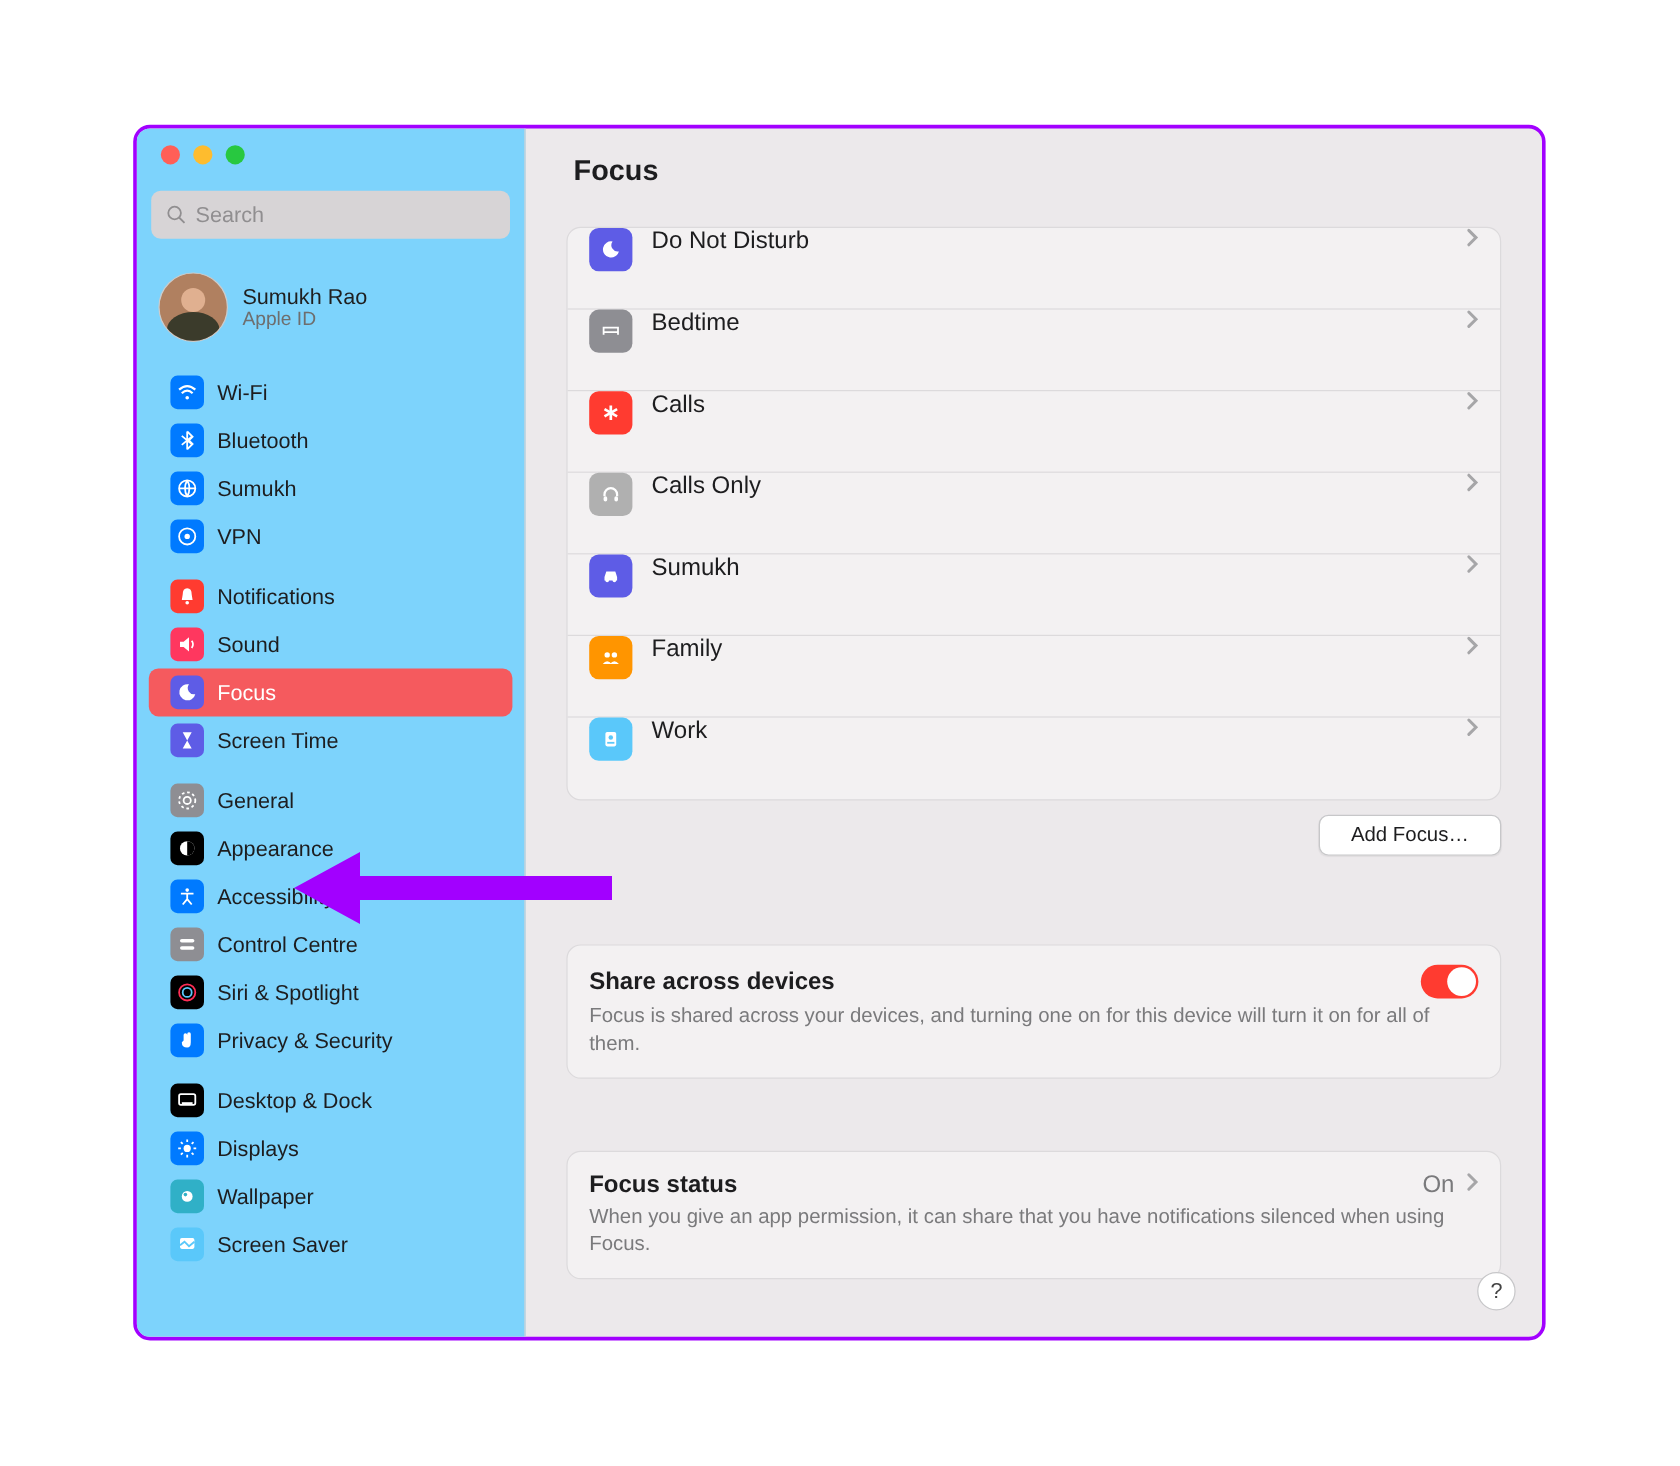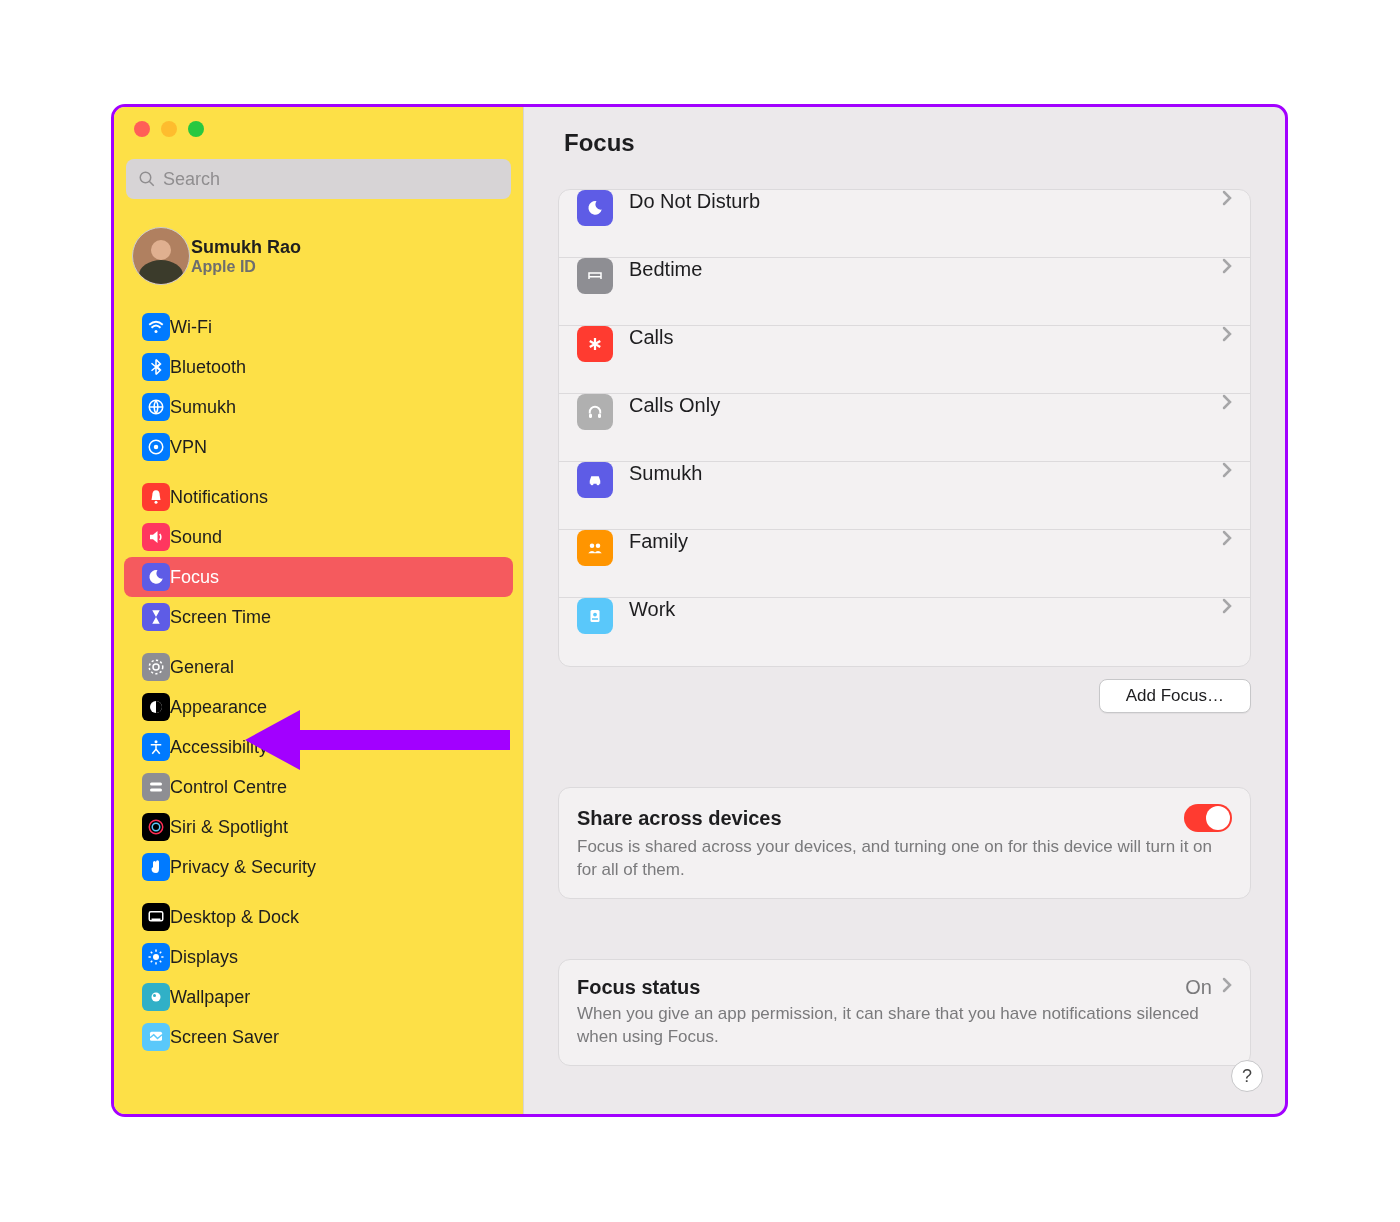--- a/index.html
+++ b/index.html
@@ -1,31 +1,31 @@
 <!DOCTYPE html>
 <html><head>
 <meta charset="utf-8">
 <style>
 * { box-sizing: border-box; margin: 0; padding: 0; font-family: -apple-system, BlinkMacSystemFont, "Segoe UI", Helvetica, Arial, sans-serif; }
 body { width: 1400px; height: 1222px; background: #fff; overflow: hidden; position: relative; }
 .window { position: absolute; left: 111px; top: 104px; width: 1177px; height: 1013px; border: 3px solid #a200ff; border-radius: 14px; background: #ece9eb; display: flex; overflow: hidden; }
-.sidebar { width: 410px; background: #fde047; display: flex; flex-direction: column; padding-top: 14px; flex-shrink: 0; border-right: 1px solid #d5d3d5; }
+.sidebar { width: 324px; background: #7dd3fc; display: flex; flex-direction: column; padding-top: 14px; flex-shrink: 0; border-right: 1px solid #d5d3d5; }
 .traffic { display: flex; gap: 11px; padding-left: 20px; padding-bottom: 22px; }
 .dot { width: 16px; height: 16px; border-radius: 50%; }
 .dot.red { background: #ff5f57; } .dot.yel { background: #febc2e; } .dot.grn { background: #28c840; }
 .search { margin: 0 12px 14px 12px; background: #d7d4d6; border-radius: 8px; height: 40px; display: flex; align-items: center; padding: 0 12px; color: #908e90; font-size: 18px; }
 .search svg { margin-right: 7px; }
-.user { display: flex; align-items: center; padding: 14px 18px 18px 18px; gap: 1px; font-weight: bold; }
+.user { display: flex; align-items: center; padding: 14px 18px 18px 18px; gap: 12px; }
 .avatar { width: 58px; height: 58px; border-radius: 50%; background: #b08060; display: flex; align-items: center; justify-content: center; overflow: hidden; position: relative; border: 1px solid #ccc; }
 .avatar .head { position:absolute; top:12px; left:50%; transform:translateX(-50%); width:20px; height:20px; border-radius:50%; background:#e0b090; }
 .avatar .body { position:absolute; bottom:-6px; left:50%; transform:translateX(-50%); width:44px; height:30px; border-radius:50% 50% 0 0; background:#3b3b2b; }
 .uname { font-size: 18px; color: #1f1f1f; }
 .usub { font-size: 16px; color: #6e6e6e; }
 .group { padding: 4px 0 6px 0; }
-.item { display: flex; align-items: center; height: 40px; padding: 0 12px 0 18px; font-size: 18px; color: #1d1d1f; border-radius: 8px; margin: 0 10px; gap: 0; cursor: default; }
+.item { display: flex; align-items: center; height: 40px; padding: 0 12px 0 18px; font-size: 18px; color: #1d1d1f; border-radius: 8px; margin: 0 10px; gap: 11px; cursor: default; }
 .item.active { background: #f55a5e; color: #fff; }
 .icn { width: 28px; height: 28px; border-radius: 6px; display: flex; align-items: center; justify-content: center; flex-shrink: 0; }
 .icn svg { fill: #fff; }
 .blue { background: #007aff; } .gray { background: #8e8e93; } .red { background: #ff3b30; }
 .orange { background: #ff9500; } .cyan { background: #5ac8fa; } .black { background: #000; } .teal { background: #30b0c7; }
 .pink { background: #ff375f; } .indigo { background: #5e5ce6; } .lightgray { background: #b0b0b0; }
 .main { flex: 1; display: flex; flex-direction: column; padding: 22px 34px 0 34px; position: relative; overflow-y: auto; }
 .title { font-size: 24px; font-weight: 700; color: #1d1d1f; padding-left: 6px; margin-bottom: 32px; }
 .card { background: #f3f1f2; border: 1px solid #dcdadc; border-radius: 12px; }
 .row { display: flex; align-items: flex-start; height: 68px; padding: 0 18px; border-bottom: 1px solid #dcdadc; }

